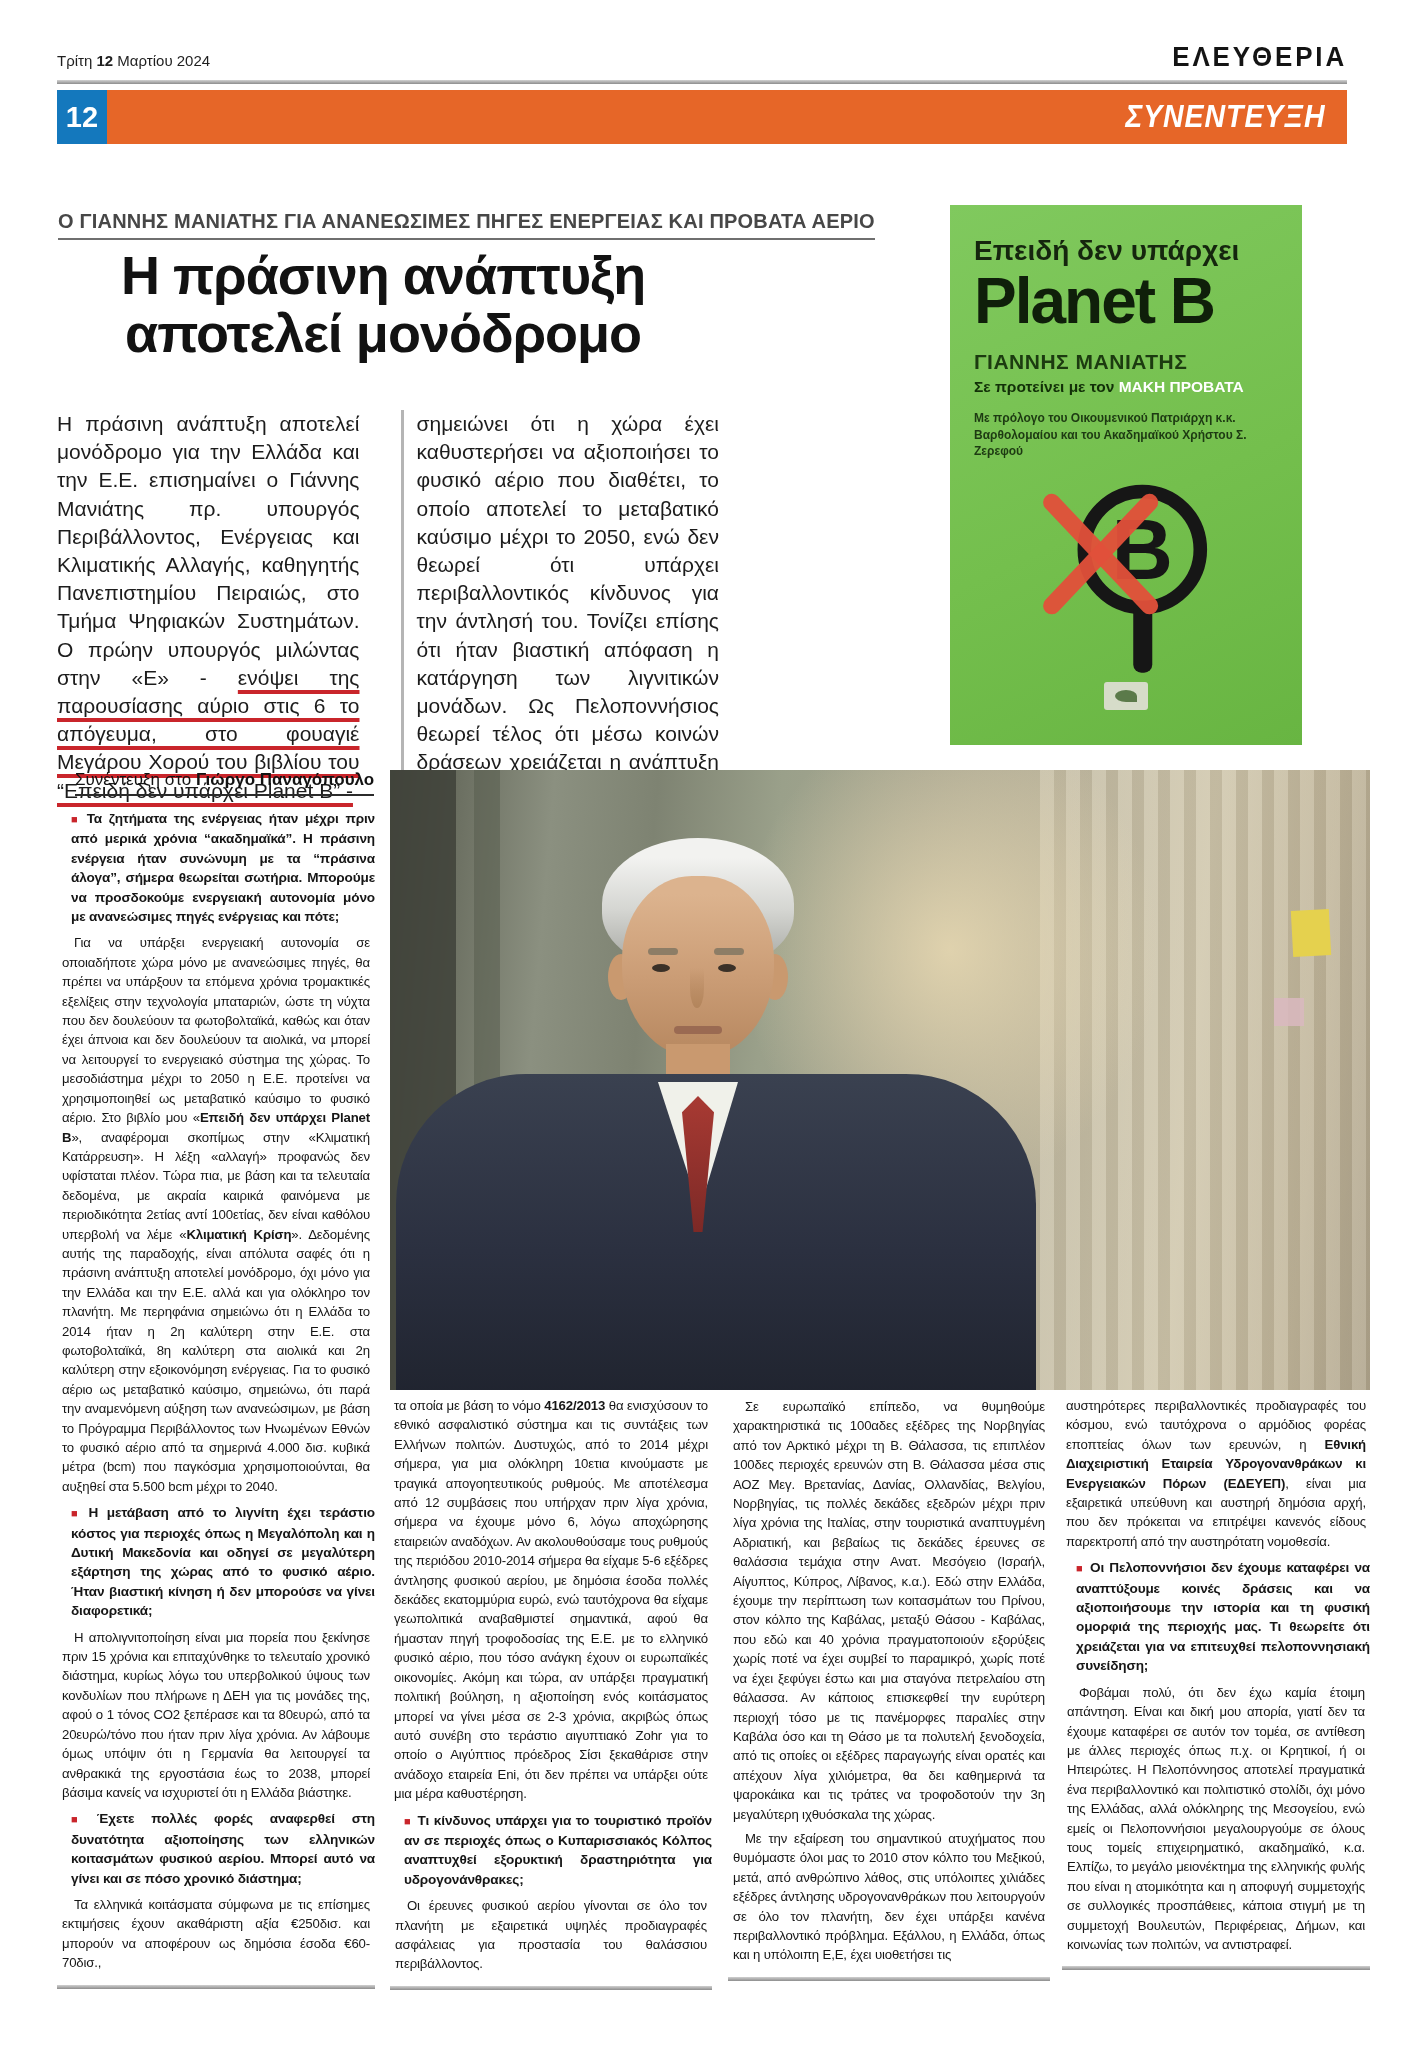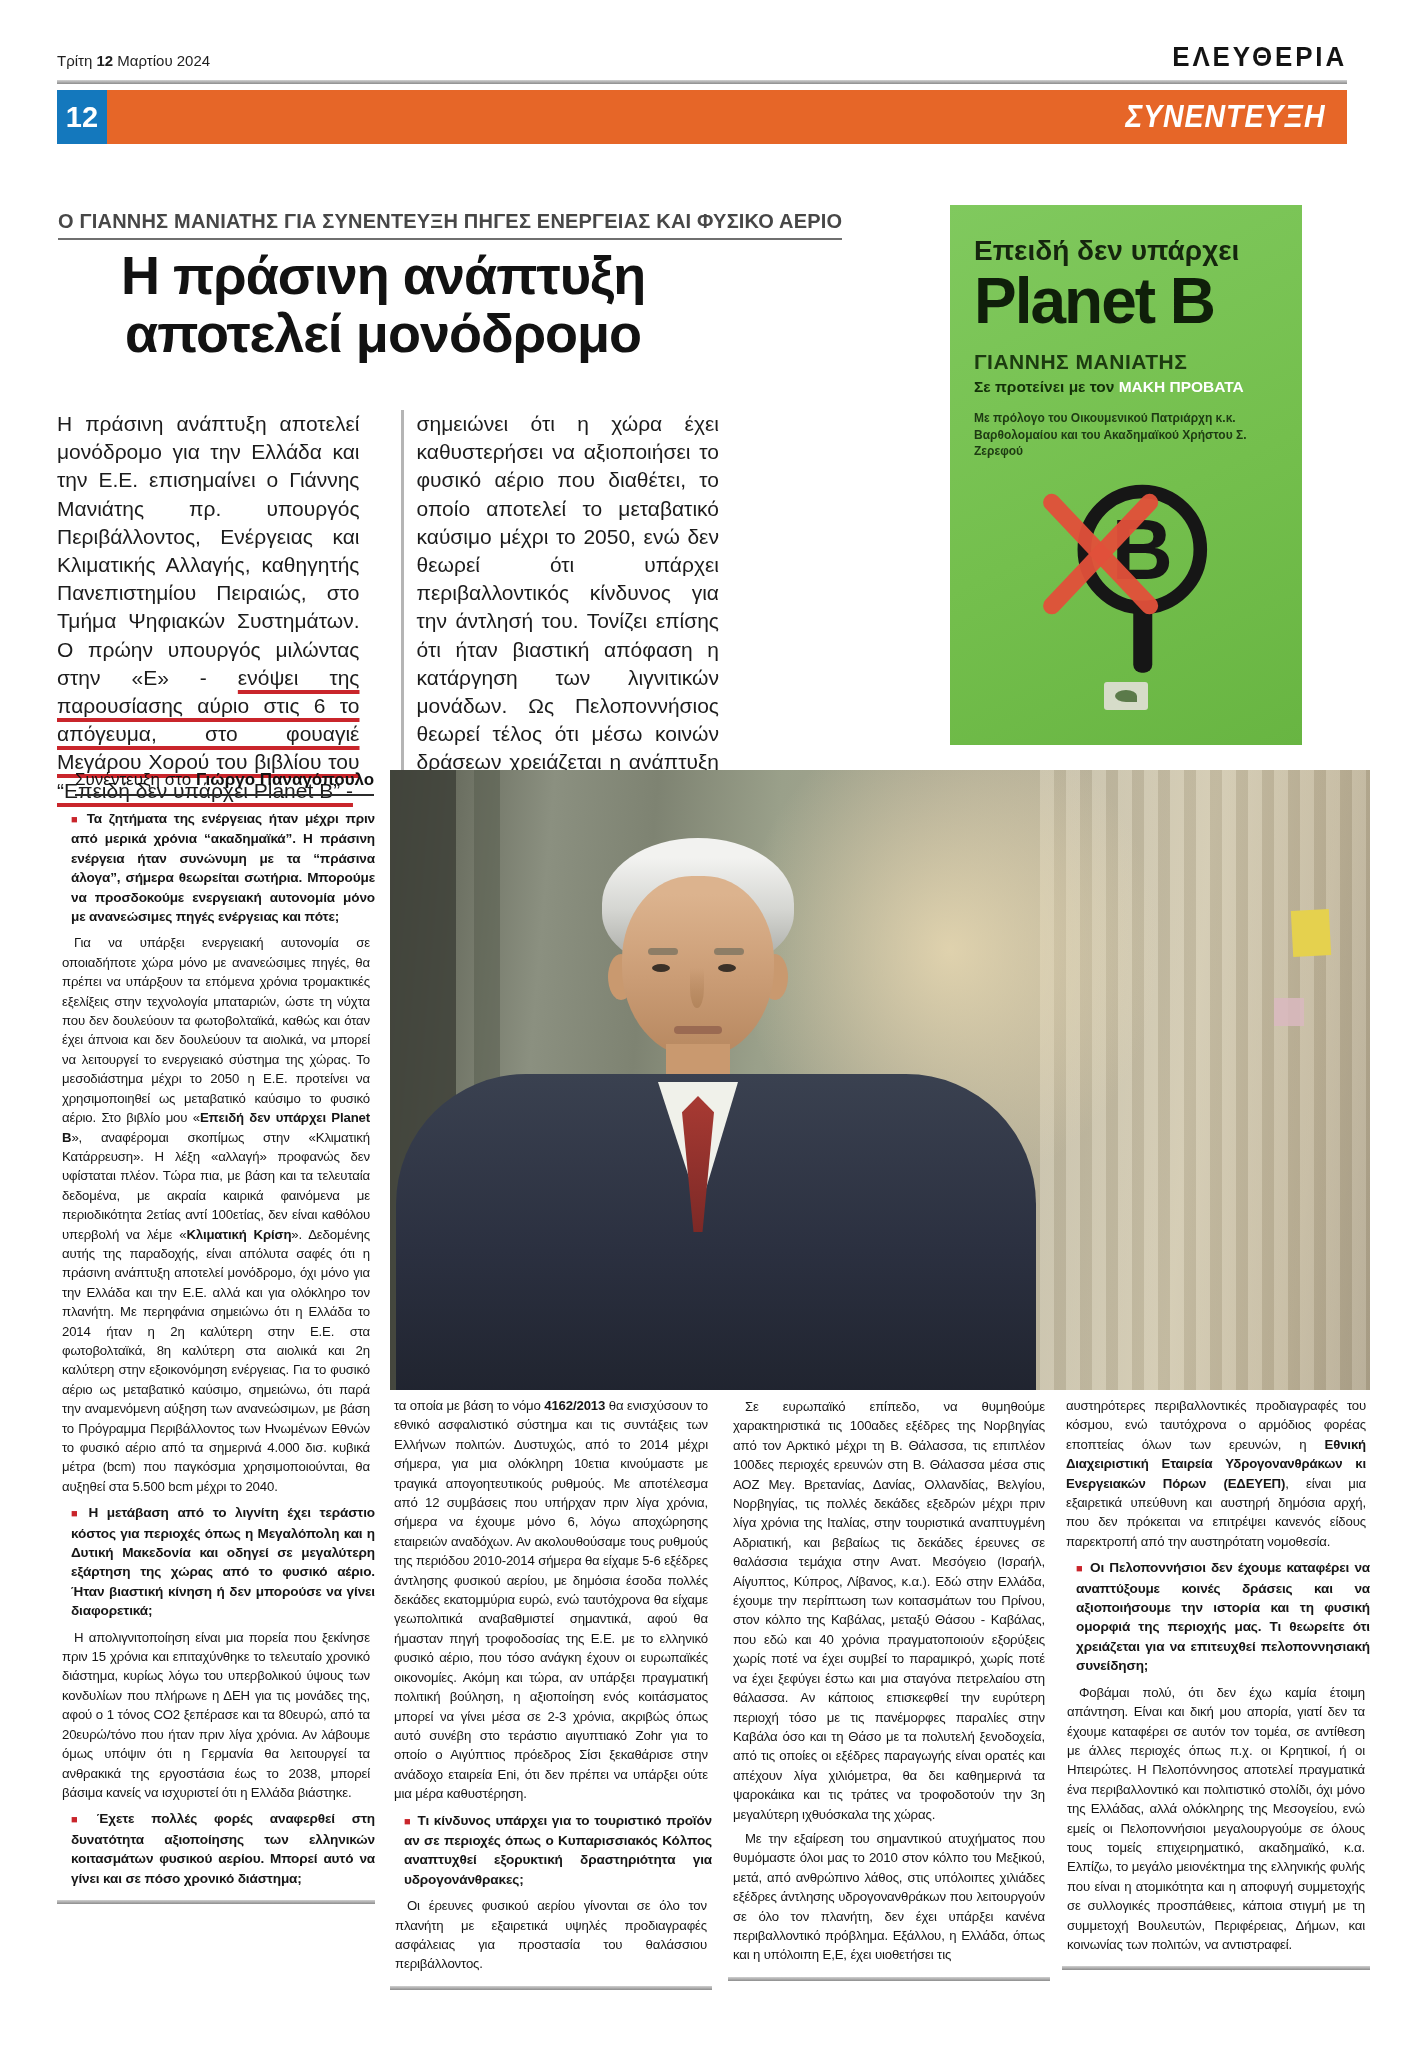--- a/index.html
+++ b/index.html
@@ -115,21 +115,21 @@
   <div class="masthead">ΕΛΕΥΘΕΡΙΑ</div>
   <div class="rule-top"></div>
 
   <div class="band">
     <div class="band-num">12</div>
     <div class="band-rest">
       <div class="band-section">ΣΥΝΕΝΤΕΥΞΗ</div>
     </div>
   </div>
 
-  <div class="kicker">Ο ΓΙΑΝΝΗΣ ΜΑΝΙΑΤΗΣ ΓΙΑ ΣΥΝΕΝΤΕΥΞΗ ΠΗΓΕΣ ΕΝΕΡΓΕΙΑΣ ΚΑΙ ΦΥΣΙΚΟ ΑΕΡΙΟ</div>
+  <div class="kicker">Ο ΓΙΑΝΝΗΣ ΜΑΝΙΑΤΗΣ ΓΙΑ ΑΝΑΝΕΩΣΙΜΕΣ ΠΗΓΕΣ ΕΝΕΡΓΕΙΑΣ ΚΑΙ ΠΡΟΒΑΤΑ ΑΕΡΙΟ</div>
   <div class="headline">
     <div>Η πράσινη ανάπτυξη</div>
     <div>αποτελεί μονόδρομο</div>
   </div>
 
   <div class="intro">
     <div class="intro-col intro-left"><span>Η πράσινη ανάπτυξη αποτελεί μονόδρομο για την Ελλάδα και την Ε.Ε. επισημαίνει ο Γιάννης Μανιάτης πρ. υπουργός Περιβάλλοντος, Ενέργειας και Κλιματικής Αλλαγής, καθηγητής Πανεπιστημίου Πειραιώς, στο Τμήμα Ψηφιακών Συστημάτων. Ο πρώην υπουργός μιλώντας στην «Ε» - </span><span class="u-red">ενόψει της παρουσίασης αύριο στις 6 το απόγευμα, στο φουαγιέ Μεγάρου Χορού του βιβλίου του “Επειδή δεν υπάρχει Planet B” -</span></div>
     <div class="intro-col intro-right">σημειώνει ότι η χώρα έχει καθυστερήσει να αξιοποιήσει το φυσικό αέριο που διαθέτει, το οποίο αποτελεί το μεταβατικό καύσιμο μέχρι το 2050, ενώ δεν θεωρεί ότι υπάρχει περιβαλλοντικός κίνδυνος για την άντλησή του. Τονίζει επίσης ότι ήταν βιαστική απόφαση η κατάργηση των λιγνιτικών μονάδων. Ως Πελοποννήσιος θεωρεί τέλος ότι μέσω κοινών δράσεων χρειάζεται η ανάπτυξη πελοποννησιακής συνείδησης.</div>
   </div>
 
@@ -177,20 +177,21 @@
       <div class="tie"></div>
     </div>
   </div>
 
   <div class="bodycol col1">
     <p class="q"><span class="sq">■</span><span>Τα ζητήματα της ενέργειας ήταν μέχρι πριν από μερικά χρόνια “ακαδημαϊκά”. Η πράσινη ενέργεια ήταν συνώνυμη με τα “πράσινα άλογα”, σήμερα θεωρείται σωτήρια. Μπορούμε να προσδοκούμε ενεργειακή αυτονομία μόνο με ανανεώσιμες πηγές ενέργειας και πότε;</span></p>
     <p class="ans"><span>Για να υπάρξει ενεργειακή αυτονομία σε οποιαδήποτε χώρα μόνο με ανανεώσιμες πηγές, θα πρέπει να υπάρξουν τα επόμενα χρόνια τρομακτικές εξελίξεις στην τεχνολογία μπαταριών, ώστε τη νύχτα που δεν δουλεύουν τα φωτοβολταϊκά, καθώς και όταν έχει άπνοια και δεν δουλεύουν τα αιολικά, να μπορεί να λειτουργεί το ενεργειακό σύστημα της χώρας. Το μεσοδιάστημα μέχρι το 2050 η Ε.Ε. προτείνει να χρησιμοποιηθεί ως μεταβατικό καύσιμο το φυσικό αέριο. Στο βιβλίο μου «</span><b>Επειδή δεν υπάρχει Planet B</b><span>», αναφέρομαι σκοπίμως στην «Κλιματική Κατάρρευση». Η λέξη «αλλαγή» προφανώς δεν υφίσταται πλέον. Τώρα πια, με βάση και τα τελευταία δεδομένα, με ακραία καιρικά φαινόμενα με περιοδικότητα 2ετίας αντί 100ετίας, δεν είναι καθόλου υπερβολή να λέμε «</span><b>Κλιματική Κρίση</b><span>». Δεδομένης αυτής της παραδοχής, είναι απόλυτα σαφές ότι η πράσινη ανάπτυξη αποτελεί μονόδρομο, όχι μόνο για την Ελλάδα και την Ε.Ε. αλλά και για ολόκληρο τον πλανήτη. Με περηφάνια σημειώνω ότι η Ελλάδα το 2014 ήταν η 2η καλύτερη στην Ε.Ε. στα φωτοβολταϊκά, 8η καλύτερη στα αιολικά και 2η καλύτερη στην εξοικονόμηση ενέργειας. Για το φυσικό αέριο ως μεταβατικό καύσιμο, σημειώνω, ότι παρά την αναμενόμενη αύξηση των ανανεώσιμων, με βάση το Πρόγραμμα Περιβάλλοντος των Ηνωμένων Εθνών το φυσικό αέριο από τα σημερινά 4.000 δισ. κυβικά μέτρα (bcm) που παγκόσμια χρησιμοποιούνται, θα αυξηθεί στα 5.500 bcm μέχρι το 2040.</span></p>
     <p class="q"><span class="sq">■</span><span>Η μετάβαση από το λιγνίτη έχει τεράστιο κόστος για περιοχές όπως η Μεγαλόπολη και η Δυτική Μακεδονία και οδηγεί σε μεγαλύτερη εξάρτηση της χώρας από το φυσικό αέριο. Ήταν βιαστική κίνηση ή δεν μπορούσε να γίνει διαφορετικά;</span></p>
     <p class="ans">Η απολιγνιτοποίηση είναι μια πορεία που ξεκίνησε πριν 15 χρόνια και επιταχύνθηκε το τελευταίο χρονικό διάστημα, κυρίως λόγω του υπερβολικού ύψους των κονδυλίων που πλήρωνε η ΔΕΗ για τις μονάδες της, αφού ο 1 τόνος CO2 ξεπέρασε και τα 80ευρώ, από τα 20ευρώ/τόνο που ήταν πριν λίγα χρόνια. Αν λάβουμε όμως υπόψιν ότι η Γερμανία θα λειτουργεί τα ανθρακικά της εργοστάσια έως το 2038, μπορεί βάσιμα κανείς να ισχυριστεί ότι η Ελλάδα βιάστηκε.</p>
     <p class="q"><span class="sq">■</span><span>Έχετε πολλές φορές αναφερθεί στη δυνατότητα αξιοποίησης των ελληνικών κοιτασμάτων φυσικού αερίου. Μπορεί αυτό να γίνει και σε πόσο χρονικό διάστημα;</span></p>
+    <p class="ans">Τα ελληνικά κοιτάσματα σύμφωνα με τις επίσημες εκτιμήσεις έχουν ακαθάριστη αξία €250δισ. και μπορούν να αποφέρουν ως δημόσια έσοδα €60-70δισ.,</p>
     <div class="endrule"></div>
   </div>
 
   <div class="bodycol col2">
     <p class="cont"><span>τα οποία με βάση το νόμο </span><b>4162/2013</b><span> θα ενισχύσουν το εθνικό ασφαλιστικό σύστημα και τις συντάξεις των Ελλήνων πολιτών. Δυστυχώς, από το 2014 μέχρι σήμερα, για μια ολόκληρη 10ετια κινούμαστε με τραγικά απογοητευτικούς ρυθμούς. Με αποτέλεσμα από 12 συμβάσεις που υπήρχαν πριν λίγα χρόνια, σήμερα να έχουμε μόνο 6, λόγω αποχώρησης εταιρειών αναδόχων. Αν ακολουθούσαμε τους ρυθμούς της περιόδου 2010-2014 σήμερα θα είχαμε 5-6 εξέδρες άντλησης φυσικού αερίου, με δημόσια έσοδα πολλές δεκάδες εκατομμύρια ευρώ, ενώ ταυτόχρονα θα είχαμε γεωπολιτικά αναβαθμιστεί σημαντικά, αφού θα ήμασταν πηγή τροφοδοσίας της Ε.Ε. με το ελληνικό φυσικό αέριο, που τόσο ανάγκη έχουν οι ευρωπαϊκές οικονομίες. Ακόμη και τώρα, αν υπάρξει πραγματική πολιτική βούληση, η αξιοποίηση ενός κοιτάσματος μπορεί να γίνει μέσα σε 2-3 χρόνια, ακριβώς όπως αυτό συνέβη στο τεράστιο αιγυπτιακό Zohr για το οποίο ο Αιγύπτιος πρόεδρος Σίσι ξεκαθάρισε στην ανάδοχο εταιρεία Eni, ότι δεν πρέπει να υπάρξει ούτε μια μέρα καθυστέρηση.</span></p>
     <p class="q"><span class="sq">■</span><span>Τι κίνδυνος υπάρχει για το τουριστικό προϊόν αν σε περιοχές όπως ο Κυπαρισσιακός Κόλπος αναπτυχθεί εξορυκτική δραστηριότητα για υδρογονάνθρακες;</span></p>
     <p class="ans">Οι έρευνες φυσικού αερίου γίνονται σε όλο τον πλανήτη με εξαιρετικά υψηλές προδιαγραφές ασφάλειας για προστασία του θαλάσσιου περιβάλλοντος.</p>
     <div class="endrule"></div>
   </div>
 

